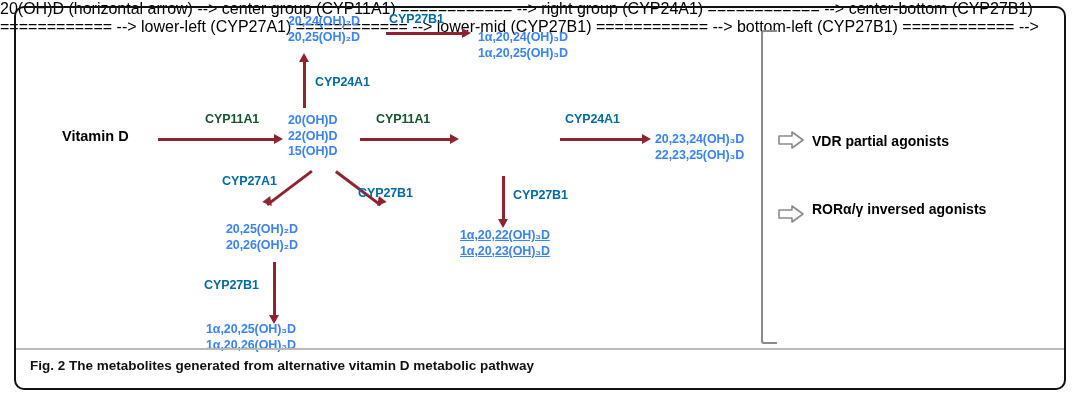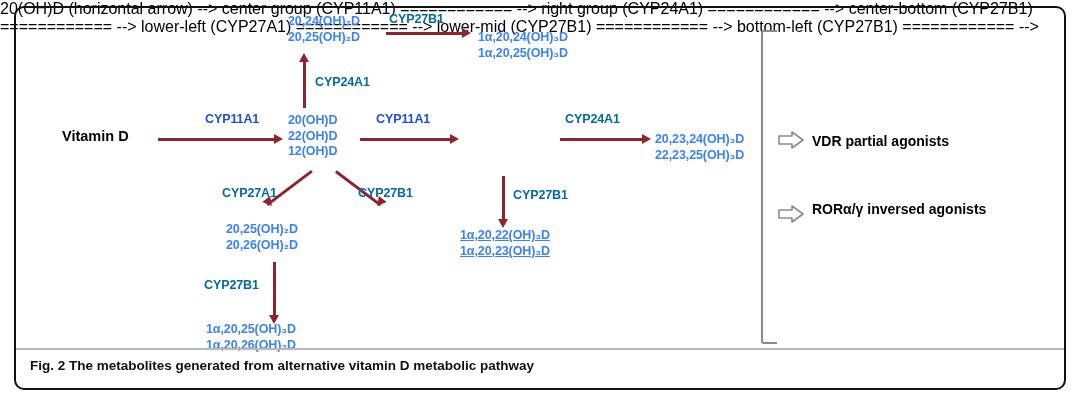--- a/index.html
+++ b/index.html
@@ -32,21 +32,21 @@
   }
   .node.lft{text-align:left;}
 
   .enz{
     position:absolute;
     font-weight:bold;
     font-size:12.5px;
     white-space:nowrap;
     letter-spacing:-0.1px;
   }
-  .enz.red{color:#1d4ed8;}
+  .enz.red{color:#14532d;}
   .enz.blue{color:#0369a1;}
 
   .vitd{
     position:absolute;
     color:#000;font-weight:bold;font-size:14.5px;white-space:nowrap;
   }
 
   
   .arw{position:absolute;background:#8f2330;}
   .arw.h{height:2.6px;}
@@ -91,21 +91,21 @@
 
    20(OH)D  (horizontal arrow) --&gt;
   <div class="arw h" style="left:158px;top:138px;width:118px;"></div>
   <div class="tip r" style="left:274px;top:133.5px;"></div>
   <div class="enz red" style="left:205px;top:112px;">CYP11A1</div>
 
   
   <div class="node lft" style="left:288px;top:113px;">
     <div>20(OH)D</div>
     <div>22(OH)D</div>
-    <div>12(OH)D</div>
+    <div>15(OH)D</div>
   </div>
 
   
   <div class="arw v" style="left:303px;top:62px;height:46px;"></div>
   <div class="tip u" style="left:298.8px;top:53px;"></div>
   <div class="enz blue" style="left:315px;top:75px;">CYP24A1</div>
 
   
   <div class="node lft" style="left:288px;top:14px;">
     <div>20,24(OH)₂D</div>
@@ -144,21 +144,21 @@
   <div class="enz blue" style="left:513px;top:188px;">CYP27B1</div>
 
   <div class="node lft" style="left:460px;top:228px;text-decoration:underline;">
     <div>1α,20,22(OH)₃D</div>
     <div>1α,20,23(OH)₃D</div>
   </div>
 
    lower-left (CYP27A1) ============ --&gt;
   <div class="diag arw" style="left:312px;top:170px;width:56px;height:2.6px;transform:rotate(143deg);"></div>
   <div class="tip d" style="left:264px;top:198px;transform:rotate(-38deg);"></div>
-  <div class="enz blue" style="left:222px;top:186px;">CYP27A1</div>
+  <div class="enz blue" style="left:222px;top:174px;">CYP27A1</div>
 
   <div class="node lft" style="left:226px;top:222px;">
     <div>20,25(OH)₂D</div>
     <div>20,26(OH)₂D</div>
   </div>
 
    lower-mid (CYP27B1) ============ --&gt;
   <div class="diag arw" style="left:336px;top:170px;width:56px;height:2.6px;transform:rotate(37deg);"></div>
   <div class="tip d" style="left:375px;top:198px;transform:rotate(38deg);"></div>
   <div class="enz blue" style="left:358px;top:186px;">CYP27B1</div>

